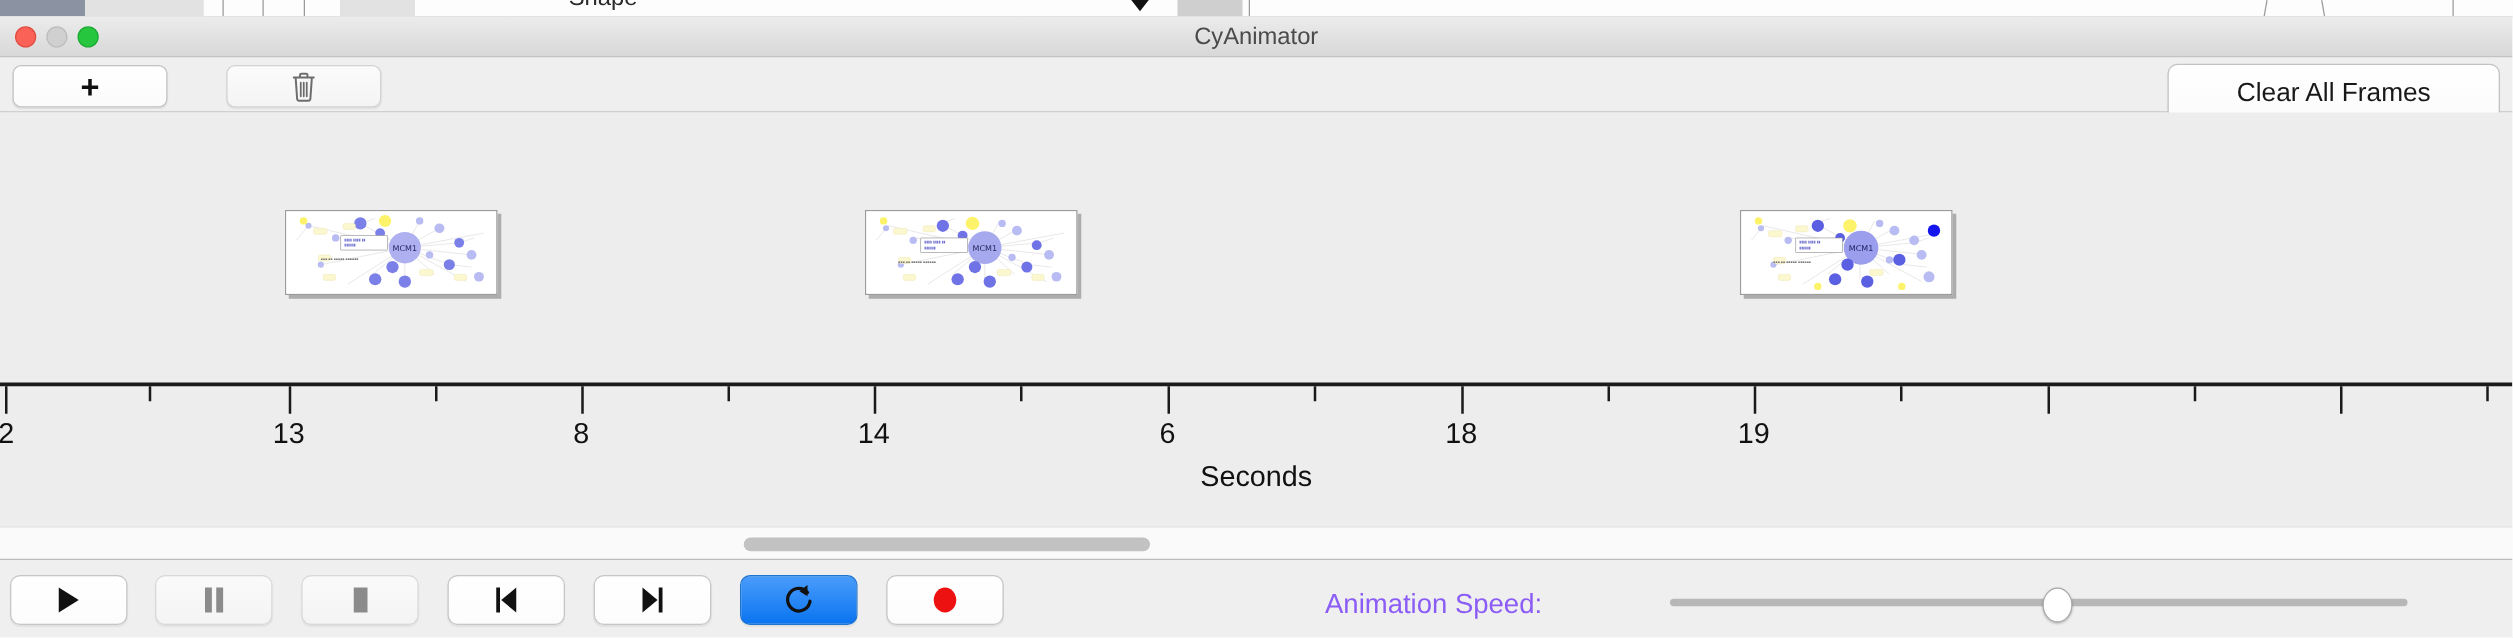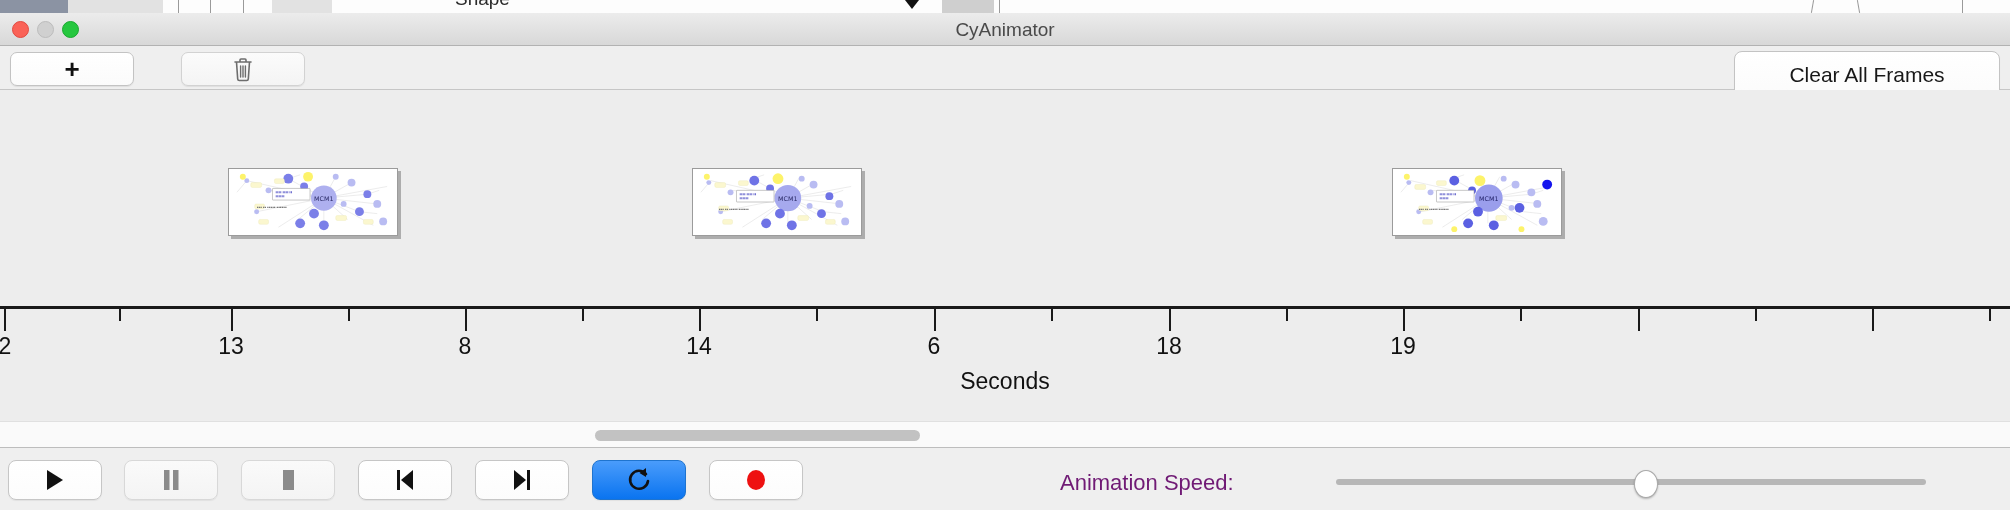--- a/index.html
+++ b/index.html
@@ -254,21 +254,21 @@
   .cbtn.active {
     background: linear-gradient(to bottom, #4a9cfb 0%, #0a74f0 100%);
     border-color: #1f74cf;
   }
   .cbtn svg { display:block; }
 
   .speed-label {
     position: absolute;
     top: 22px;
     font-size: 22px;
-    color: #701a75;
+    color: #8b5cf6;
     font-family: "Liberation Sans", sans-serif;
     white-space: nowrap;
   }
   .slider-track {
     position: absolute;
     top: 31px;
     height: 6px;
     border-radius: 3px;
     background: #b7b7b7;
   }

